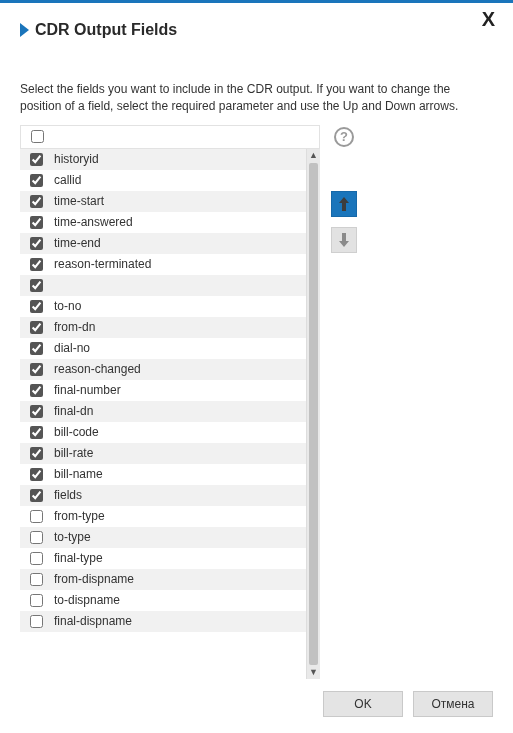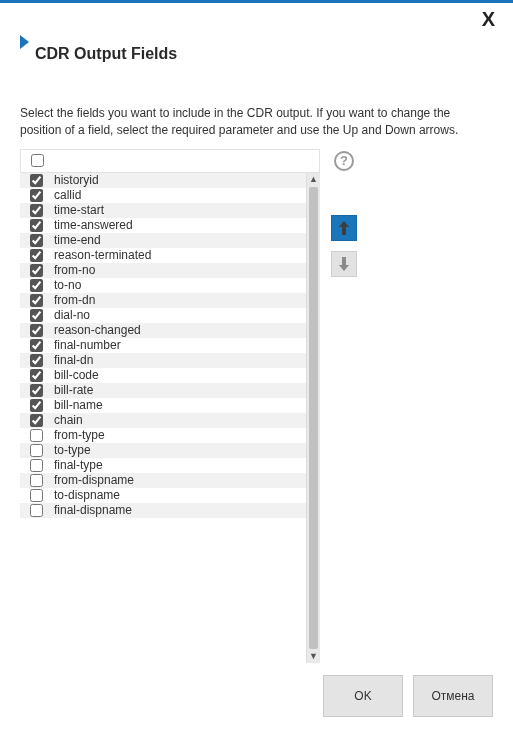--- a/index.html
+++ b/index.html
@@ -44,21 +44,20 @@
   .title-caret {
     width: 0; height: 0;
     border-top: 7px solid transparent;
     border-bottom: 7px solid transparent;
     border-left: 9px solid #1a75bb;
   }
   .title-text {
     font-size: 16px;
     font-weight: bold;
     color: #2a2a2a;
-    margin-top: 24px;
   }
   .desc {
     font-size: 12px;
     color: #333;
     line-height: 1.4;
     margin-bottom: 10px;
     margin-top: 32px;
   }
   .content {
     display: flex;
@@ -87,21 +86,21 @@
     min-height: 0;
     display: flex;
   }
   .list-body {
     flex: 1;
     overflow: hidden;
   }
   .row {
     display: flex;
     align-items: center;
-    height: 15px;
+    height: 21px;
     padding: 0 6px;
     gap: 8px;
     font-size: 12px;
     color: #333;
   }
   .row:nth-child(odd)  { background: #f1f1f1; }
   .row:nth-child(even) { background: #ffffff; }
   .row input[type=checkbox], .header-row input[type=checkbox] {
     width: 13px; height: 13px;
     accent-color: #555;
@@ -161,21 +160,21 @@
   .arrow-btn svg { width: 10px; height: 14px; }
   .footer {
     display: flex;
     justify-content: flex-end;
     gap: 10px;
     padding-top: 12px;
     padding-bottom: 4px;
   }
   .btn {
     min-width: 80px;
-    height: 42px;
+    height: 26px;
     background: #e4e4e4;
     border: 1px solid #c9c9c9;
     color: #333;
     font-size: 12px;
     display: flex;
     align-items: center;
     justify-content: center;
     cursor: pointer;
   }
 </style>
@@ -220,21 +219,20 @@
             <div class="row">
               <input type="checkbox" checked="" style="">
               <span class="row-label">time-end</span>
             </div>
             <div class="row">
               <input type="checkbox" checked="" style="">
               <span class="row-label">reason-terminated</span>
             </div>
             <div class="row">
               <input type="checkbox" checked="" style="">
-              <span class="row-label">from-no</span>
             </div>
             <div class="row">
               <input type="checkbox" checked="" style="">
               <span class="row-label">to-no</span>
             </div>
             <div class="row">
               <input type="checkbox" checked="" style="">
               <span class="row-label">from-dn</span>
             </div>
             <div class="row">
@@ -260,21 +258,21 @@
             <div class="row">
               <input type="checkbox" checked="" style="">
               <span class="row-label">bill-rate</span>
             </div>
             <div class="row">
               <input type="checkbox" checked="" style="">
               <span class="row-label">bill-name</span>
             </div>
             <div class="row">
               <input type="checkbox" checked="" style="">
-              <span class="row-label">chain</span>
+              <span class="row-label">fields</span>
             </div>
             <div class="row">
               <input type="checkbox" style="">
               <span class="row-label">from-type</span>
             </div>
             <div class="row">
               <input type="checkbox" style="">
               <span class="row-label">to-type</span>
             </div>
             <div class="row">

